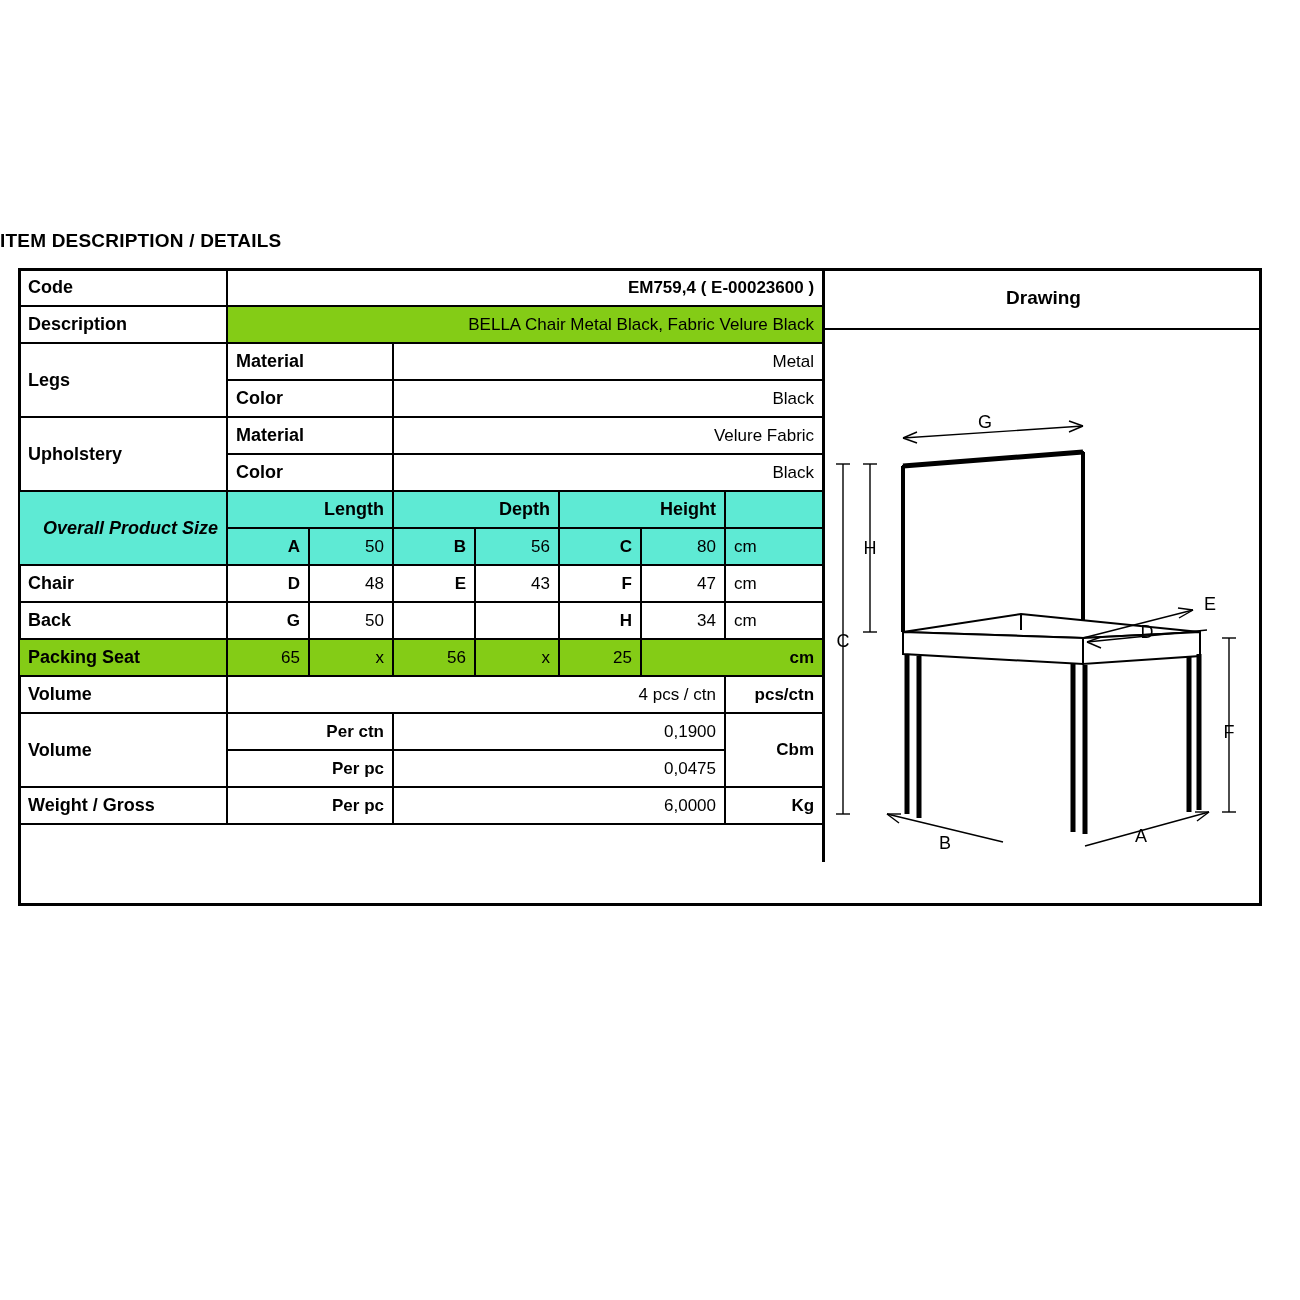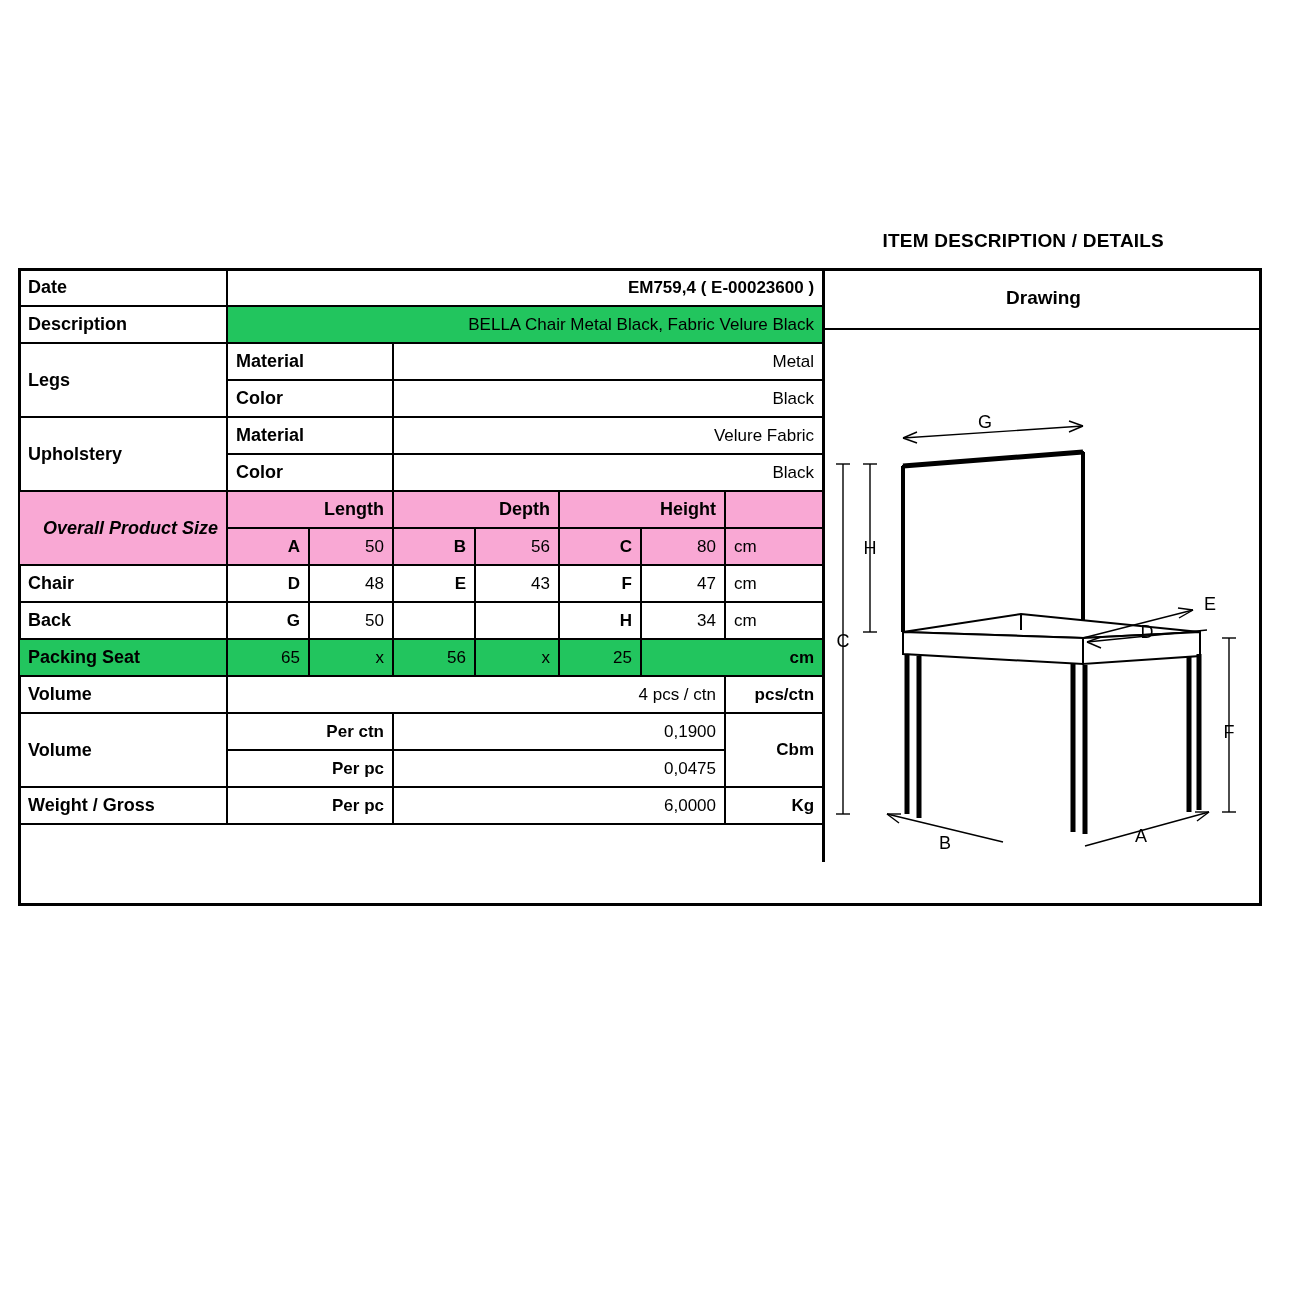--- a/index.html
+++ b/index.html
@@ -22,21 +22,21 @@
     width: 1300px;
     height: 1300px;
   }
 
   
   .doc-title {
     position: absolute;
     left: 0;
     top: 230px;
     width: 1164px;
-    text-align: right;
+    text-align: left;
     font-size: 19px;
     font-weight: bold;
     letter-spacing: 0.2px;
   }
 
   
   .frame {
     position: absolute;
     left: 18px;
     top: 268px;
@@ -67,22 +67,22 @@
     vertical-align: middle;
     box-sizing: border-box;
   }
   .lbl {
     font-weight: bold;
     font-size: 18px;
   }
   .ctr { text-align: right; }
   .lft { text-align: left; }
   .bold { font-weight: bold; }
-  .shade { background: #22c55e; }
-  .yellow { background: #f9a8d4; }
+  .shade { background: #84cc16; }
+  .yellow { background: #5eead4; }
   .tall { height: 44px; font-style: italic; }
 
   
   .drawing-panel {
     position: absolute;
     left: 822px;
     top: 268px;
     width: 440px;
     height: 594px;
     border-left: 3px solid #000;
@@ -142,21 +142,21 @@
         <col style="width:82px">
         <col style="width:84px">
         <col style="width:82px">
         <col style="width:84px">
         <col style="width:82px">
         <col style="width:84px">
         <col style="width:98px">
       </colgroup>
       <tbody>
         <tr>
-          <td class="lbl lft">Date</td>
+          <td class="lbl lft">Code</td>
           <td class="ctr bold" colspan="7">EM759,4  ( E-00023600 )</td>
         </tr>
         <tr>
           <td class="lbl lft">Description</td>
           <td class="ctr shade" colspan="7">BELLA Chair Metal Black, Fabric Velure Black</td>
         </tr>
         <tr>
           <td class="lbl lft" rowspan="2">Legs</td>
           <td class="lbl lft" colspan="2">Material</td>
           <td class="ctr" colspan="5">Metal</td>

